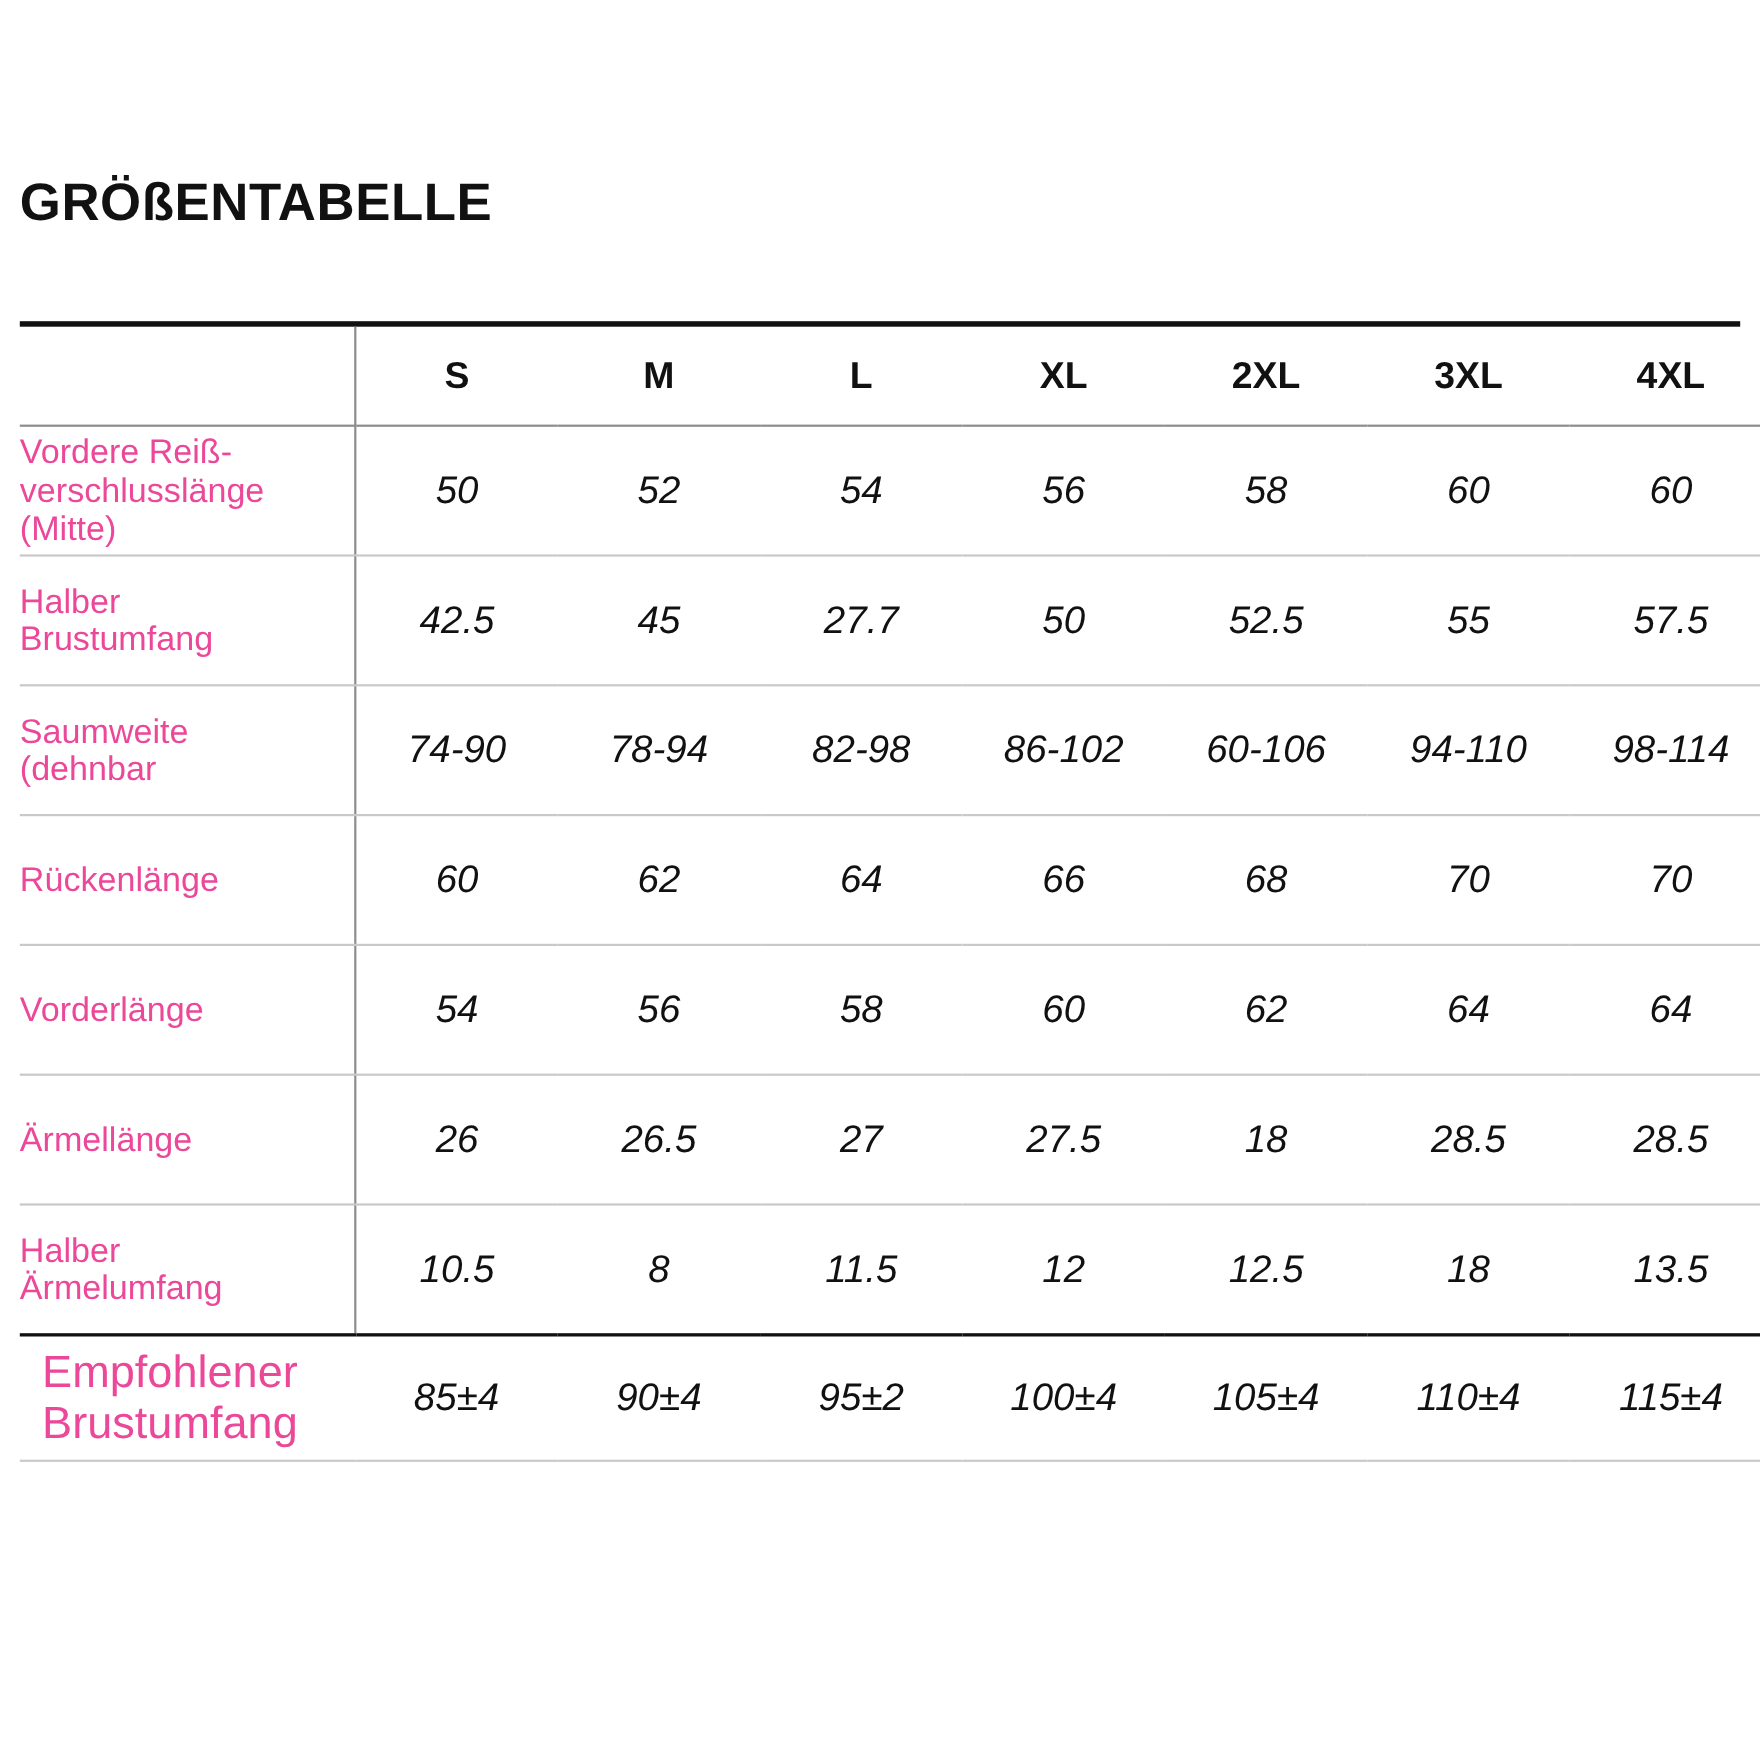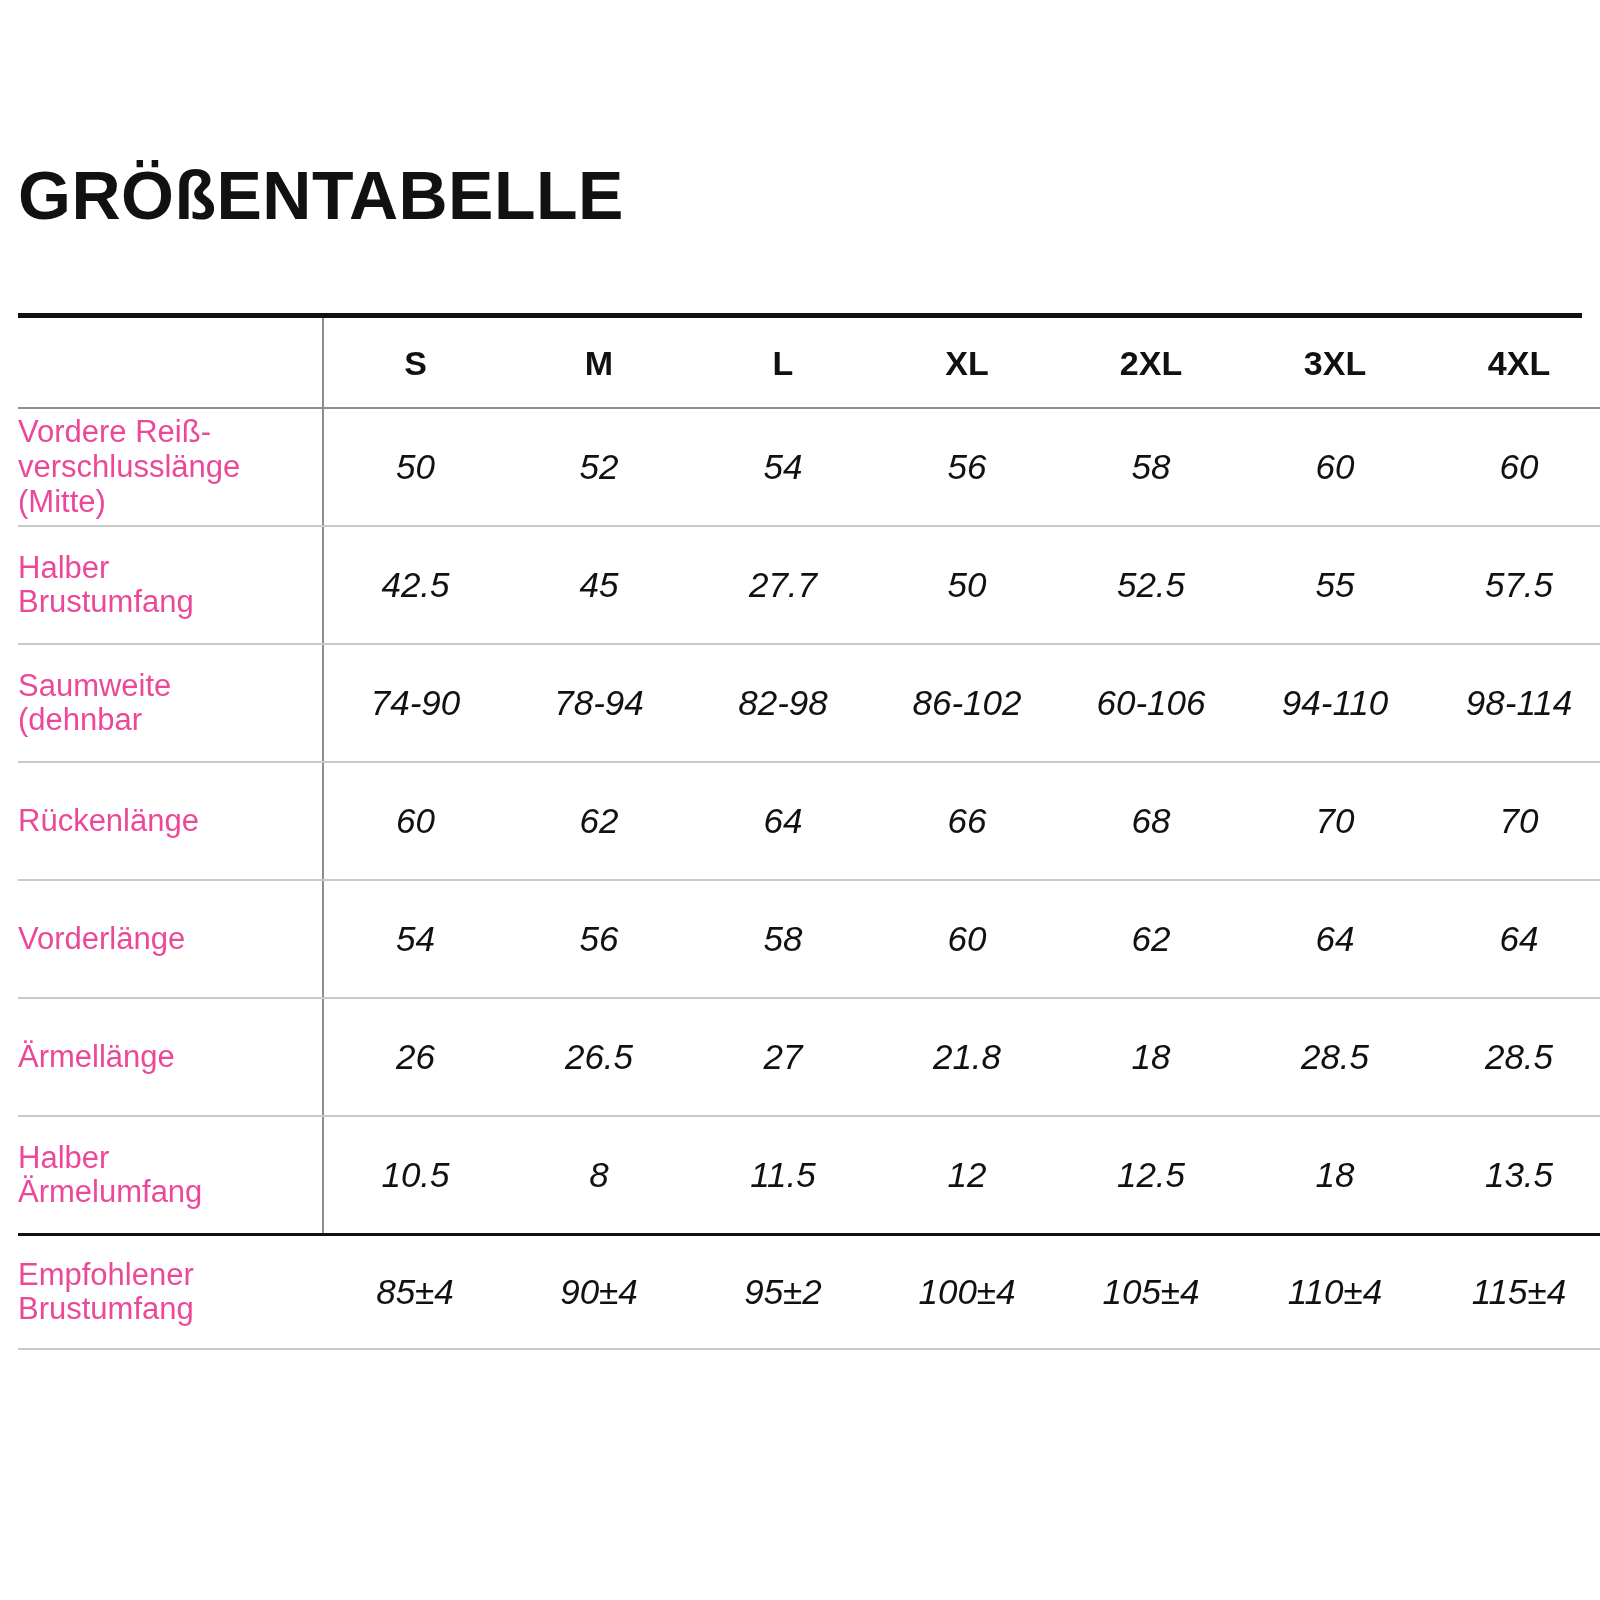--- a/index.html
+++ b/index.html
@@ -15,21 +15,21 @@
     overflow: hidden;
   }
   .page {
     position: relative;
     width: 1600px;
     height: 1600px;
     box-sizing: border-box;
     padding: 0 18px;
   }
   .title {
-    font-size: 68px;
+    font-size: 48px;
     font-weight: bold;
     letter-spacing: 0.5px;
     color: #111111;
     margin: 160px 0 0 0;
     line-height: 1.05;
     white-space: nowrap;
   }
   .rule-top {
     margin-top: 82px;
     height: 5px;
@@ -80,21 +80,22 @@
     white-space: nowrap;
     font-style: italic;
   }
   tbody tr.last-measure td { border-bottom: 3px solid #111111; }
   tbody tr.recommended td {
     border-bottom: 2px solid #c9c9c9;
     height: 112px;
   }
   tbody tr.recommended td.row-label {
     border-right: none;
-    font-size: 31px;
+    font-size: 41px;
+    text-align: center;
   }
   tbody tr.recommended td.val { font-size: 35px; }
 </style>
 </head>
 <body>
 
 <div class="page">
 
   <h1 class="title">GRÖßENTABELLE</h1>
 
@@ -194,21 +195,21 @@
         <td class="val">64</td>
       </tr>
 
       <tr>
         <td class="row-label">
           <div>Ärmellänge</div>
         </td>
         <td class="val">26</td>
         <td class="val">26.5</td>
         <td class="val">27</td>
-        <td class="val">21.8</td>
+        <td class="val">27.5</td>
         <td class="val">18</td>
         <td class="val">28.5</td>
         <td class="val">28.5</td>
       </tr>
 
       <tr class="last-measure">
         <td class="row-label">
           <div>Halber</div>
           <div>Ärmelumfang</div>
         </td>

